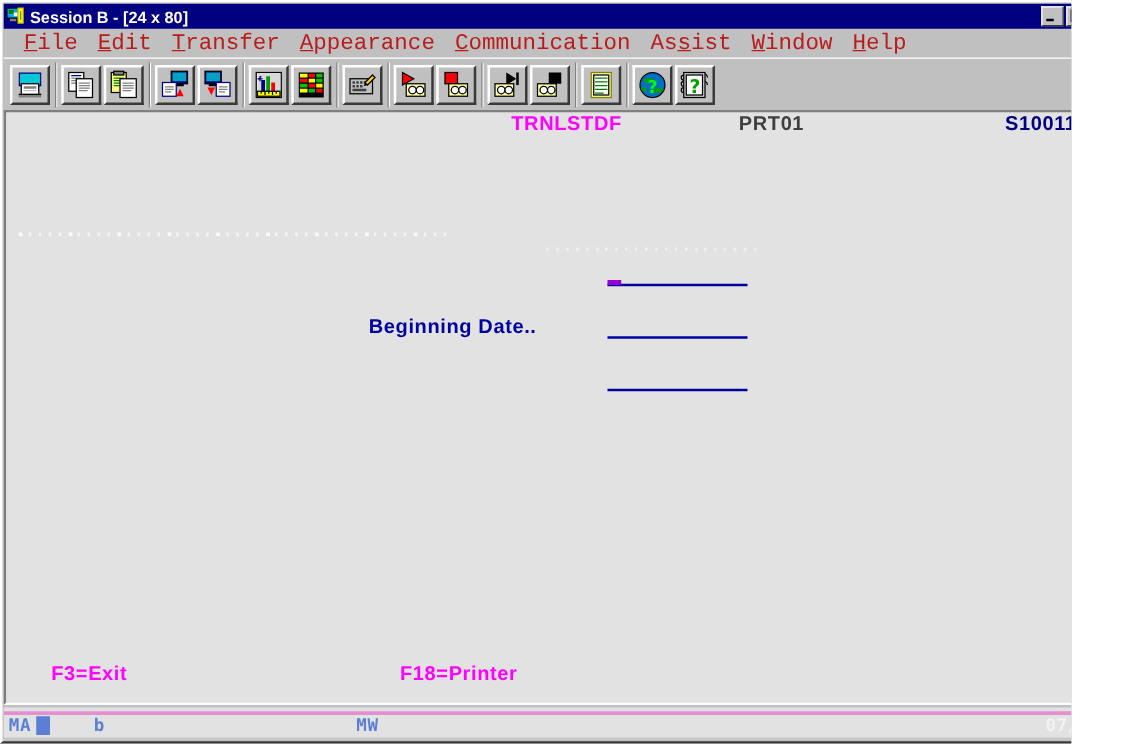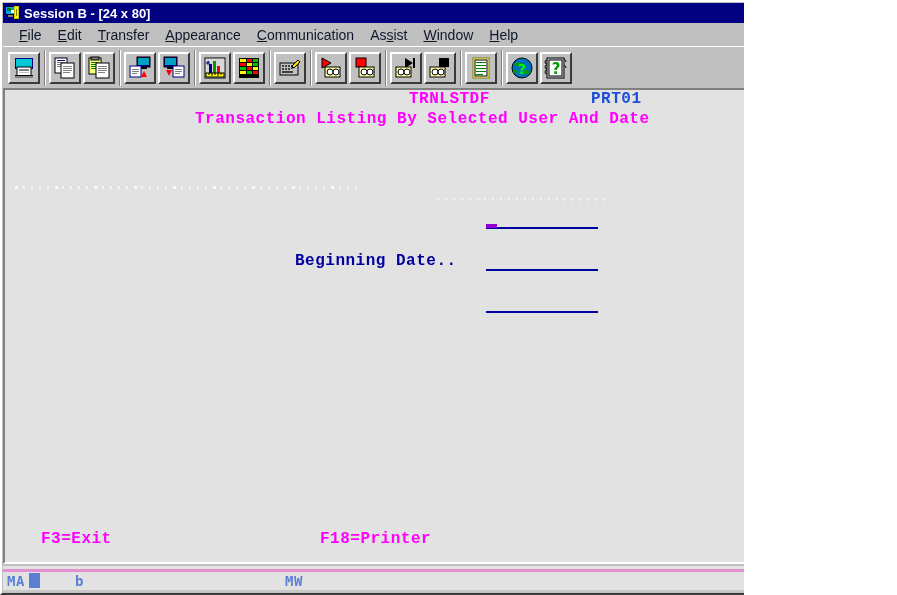--- a/index.html
+++ b/index.html
@@ -6,21 +6,21 @@
   html, body {
     margin: 0;
     padding: 0;
     background: #ffffff;
   }
   body {
     font-family: "Liberation Sans", sans-serif;
   }
   #app {
     position: relative;
-    width: 744px;
+    width: 857px;
     height: 595px;
     overflow: hidden;
     background: #c0c0c0;
     box-sizing: border-box;
   }
 
   
   .win-frame {
     position: absolute;
     left: 0; top: 0;
@@ -89,24 +89,24 @@
     position: absolute;
     left: 3px; top: 25px;
     width: 891px; height: 20px;
     background: #c0c0c0;
     display: flex;
     align-items: center;
     box-sizing: border-box;
     padding-left: 8px;
   }
   .menu-item {
-    font-size: 14px;
-    color: #0f172a;
+    font-size: 18px;
+    color: #b91c1c;
     padding: 1px 8px 1px 8px;
-    font-family: Liberation Sans, sans-serif;
+    font-family: Liberation Mono, monospace;
     white-space: nowrap;
     cursor: default;
   }
   .menu-item u { text-decoration: underline; }
 
   
   .toolbar {
     position: absolute;
     left: 3px; top: 46px;
     width: 891px; height: 42px;
@@ -170,24 +170,24 @@
     font-family: "DejaVu Sans Mono", "Liberation Mono", monospace;
     overflow: hidden;
   }
   .trow {
     position: absolute;
     white-space: pre;
     font-size: 16px;
     line-height: 19px;
     letter-spacing: 0.5px;
     font-weight: bold;
-    font-family: Liberation Mono, monospace;
+    font-family: Liberation Sans, sans-serif;
   }
   .c-pink   { color: #ff00ff; }
-  .c-green  { color: #1d4ed8; }
+  .c-green  { color: #404040; }
   .c-blue   { color: #0000a0; }
   .c-blue2  { color: #000080; }
 
   
   .ruler {
     position: absolute;
     left: 10px; top: 96px;
     width: 340px; height: 4px;
   }
   .ruler span {
@@ -610,21 +610,20 @@
           <span style="left: 142.2px;"></span>
           <span style="left: 150.1px;"></span>
           <span style="left: 158px;"></span>
           <span style="left: 165.9px;"></span>
         </div>
 
       <div class="trow c-pink" style="left:404px; top:0px;">TRNLSTDF</div>
       <div class="trow c-green" style="left:586px; top:0px;">PRT01</div>
       <div class="trow c-blue2" style="left:799px; top:0px;">S100114D</div>
 
-      <div class="trow c-pink" style="left:190px; top:20px;">Transaction Listing By Selected User And Date</div>
 
       <div class="field-line" style="left:481px; top:137px; width:112px;"></div>
       <div class="cursor-block" style="left:481px; top:134px;"></div>
 
       <div class="trow c-blue" style="left:290px; top:162px;">Beginning Date..</div>
       <div class="field-line" style="left:481px; top:179px; width:112px;"></div>
 
       <div class="field-line" style="left:481px; top:221px; width:112px;"></div>
 
       <div class="trow c-pink" style="left:36px; top:440px;">F3=Exit</div>

